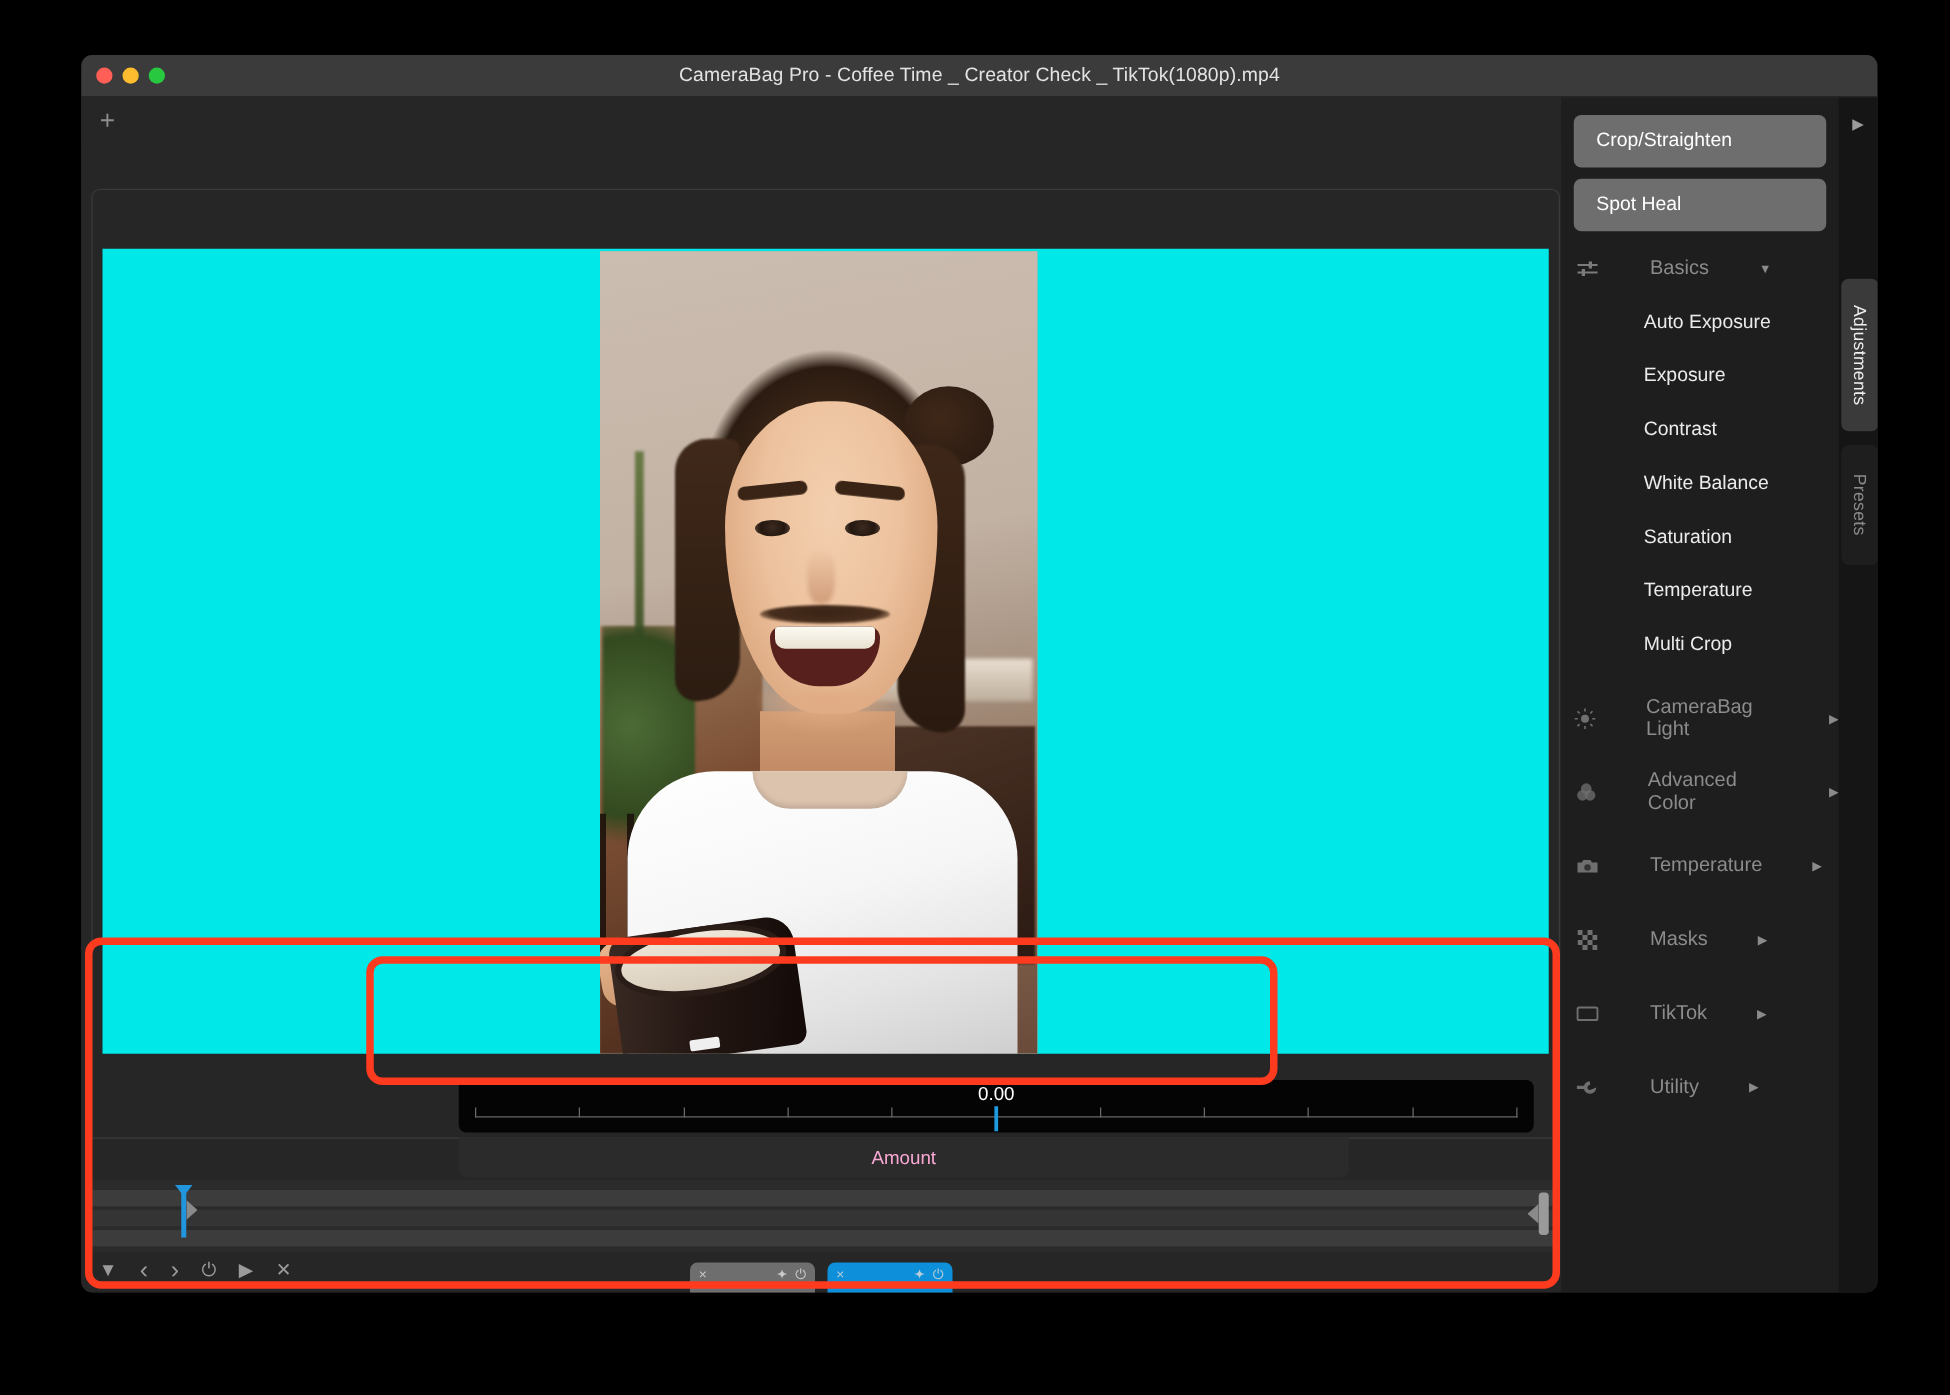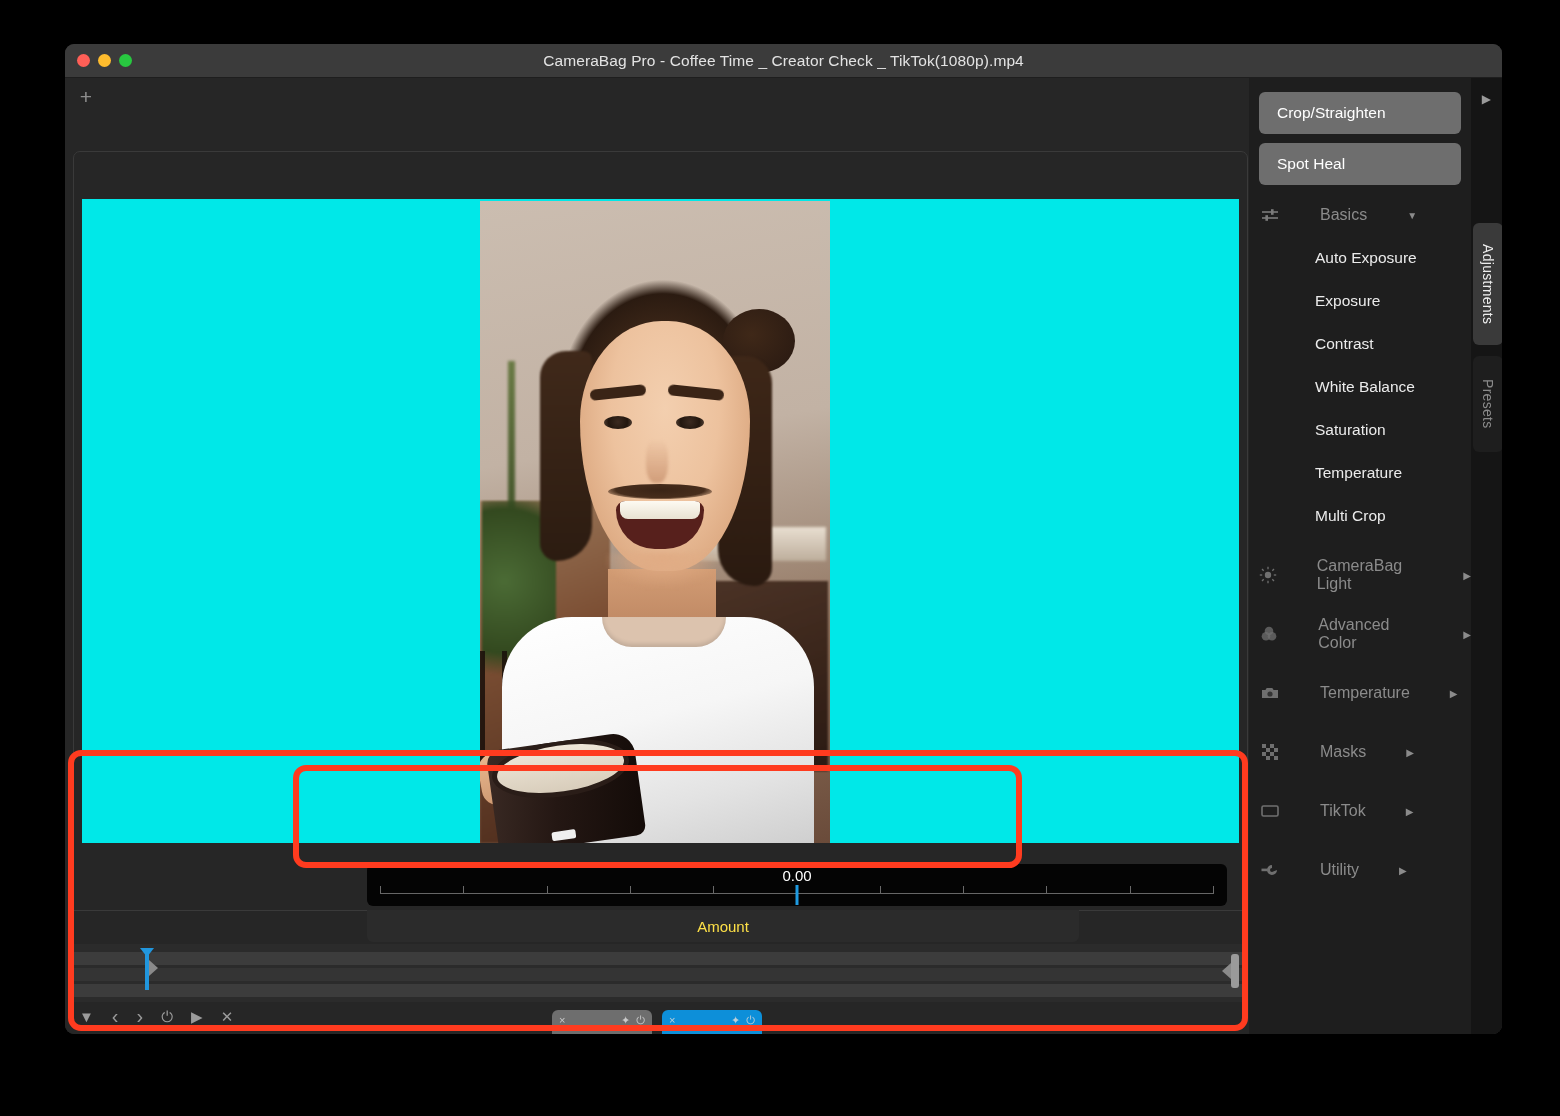--- a/index.html
+++ b/index.html
@@ -270,21 +270,21 @@
     left: 50%; top: 21px;
     width: 3px; height: 20px;
     background: #1e9ae0;
     transform: translateX(-50%);
   }
   #slider-label {
     position: absolute;
     left: 302px; top: 832px;
     width: 712px; height: 32px;
     background: #2b2b2b;
-    color: #fde047;
+    color: #f9a8d4;
     font-size: 15px;
     display: flex; align-items: center; justify-content: center;
     border-radius: 0 0 6px 6px;
     z-index: 6;
   }
 
   
   #timeline {
     position: absolute;
     left: 8px; right: 1px;

